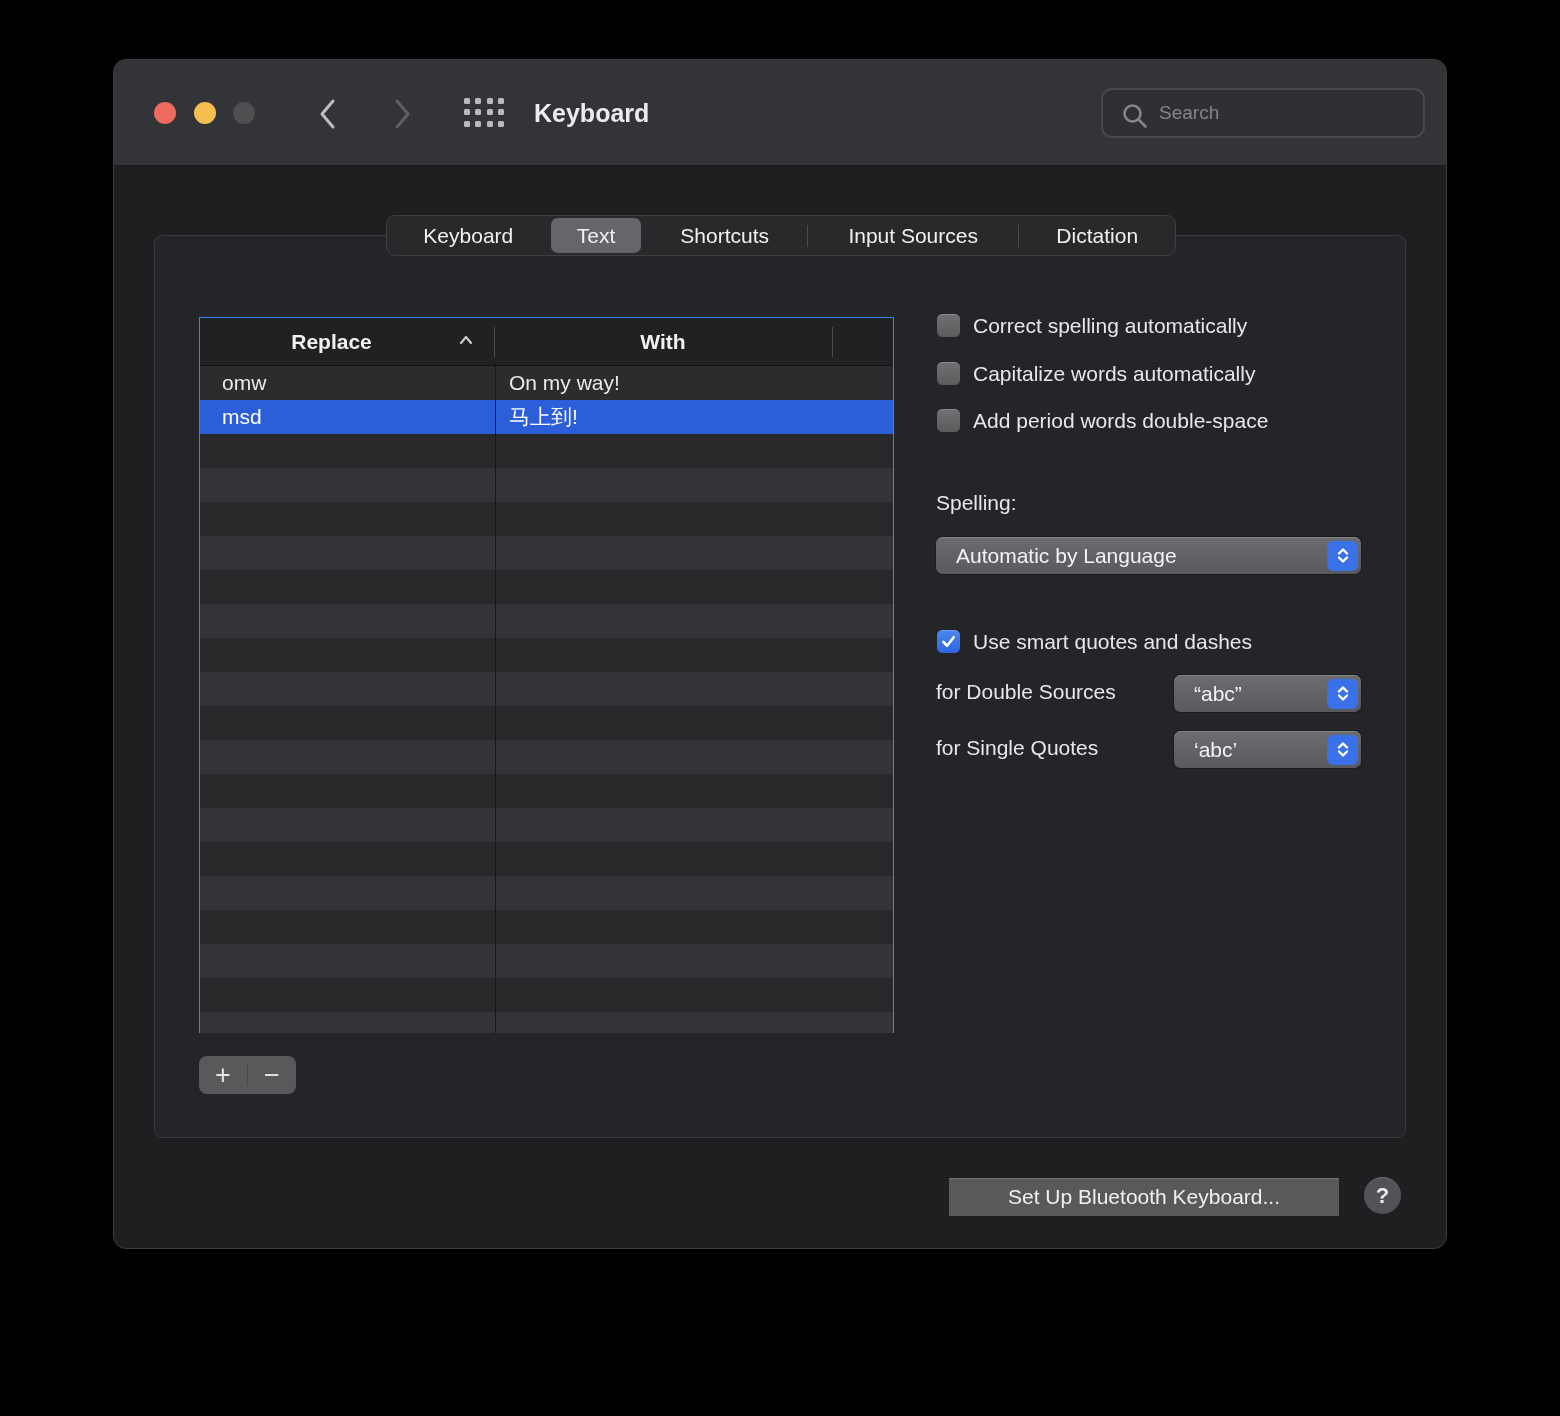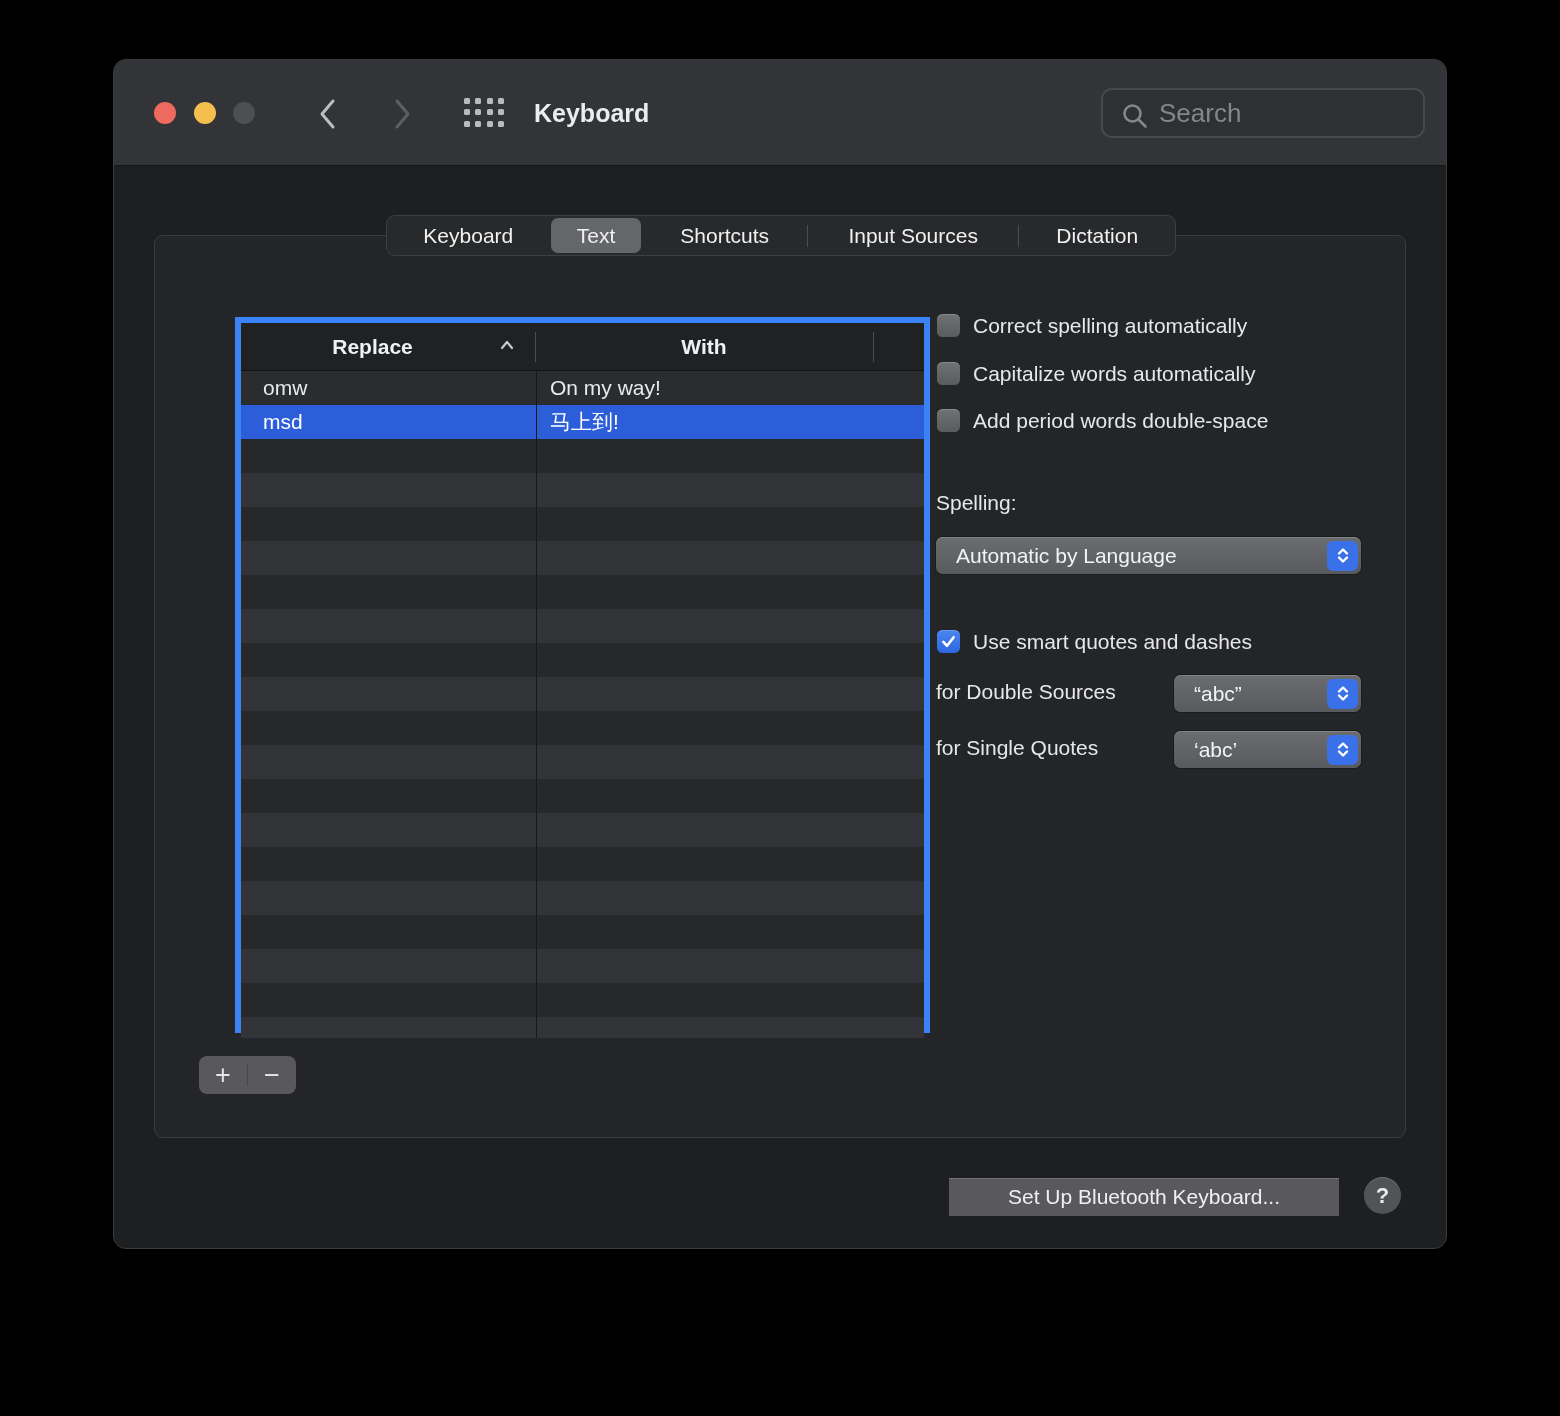--- a/index.html
+++ b/index.html
@@ -20,40 +20,40 @@
   .grid-icon { position:absolute; left:350px; top:38px; width:40px; height:28px;
                display:grid; grid-template-columns:repeat(4,6px); grid-template-rows:repeat(3,6px);
                gap:5.3px; }
   .grid-icon span { background:#b9babb; border-radius:1.5px; }
   .win-title { position:absolute; left:420px; top:0; height:106px; line-height:106px;
                font-size:25px; font-weight:bold; color:#ebecee; }
   .searchbox { position:absolute; left:987px; top:28px; width:324px; height:50px;
                background:#2f3033; border:2px solid #48494c; border-radius:11px; }
   .searchbox svg { position:absolute; left:18px; top:12px; }
   .searchbox input { position:absolute; left:56px; top:0; width:250px; height:46px; background:transparent;
-               border:none; outline:none; color:#c9cacc; font-size:26px; font-family:inherit; }
+               border:none; outline:none; color:#c9cacc; font-size:19px; font-family:inherit; }
   .searchbox input::placeholder { color:#85868a; }
 
   
   .panel { position:absolute; left:40px; top:175px; width:1252px; height:903px;
            background:#242529; border:1px solid #3b3c3e; border-radius:9px; }
 
   
   .tabs { position:absolute; left:272px; top:155px; width:790px; height:41px;
           background:#28292b; border:1px solid #3e3f41; border-radius:9px; display:flex; z-index:3; }
   .tab { position:relative; height:100%; display:flex; align-items:center; justify-content:center;
          font-size:21px; color:#f1f1f2; cursor:default; }
   .tab.selected::before { content:""; position:absolute; left:1px; right:1px; top:2px; bottom:2px;
          background:#646669; border-radius:7px; }
   .tab span { position:relative; }
   .tab-sep { width:1px; height:22px; background:#4a4b4d; align-self:center; }
 
   
   .table { position:absolute; left:85px; top:257px; width:695px; height:716px;
-           border:6px solid #3b82f6; background:#c2410c; z-index:2;margin-left:36px; }
+           border:1px solid #3b82f6; background:#c2410c; z-index:2; }
   .thead { position:relative; height:48px; background:#202123; border-bottom:1px solid #111214; }
   .th { position:absolute; top:0; height:48px; line-height:48px; text-align:center;
         font-size:21px; font-weight:bold; color:#f0f1f2; }
   .th-replace { left:0; width:263px; }
   .th-with { left:293px; width:340px; }
   .sort-caret { position:absolute; left:258px; top:16px; }
   .head-sep { position:absolute; top:9px; width:1px; height:30px; background:#4c4d4f; }
   .hs1 { left:294px; } .hs2 { left:632px; }
   .rows { position:relative; height:667px; overflow:hidden; }
   .row { height:34px; display:flex; font-size:21px; line-height:34px; color:#e9eaeb; }

